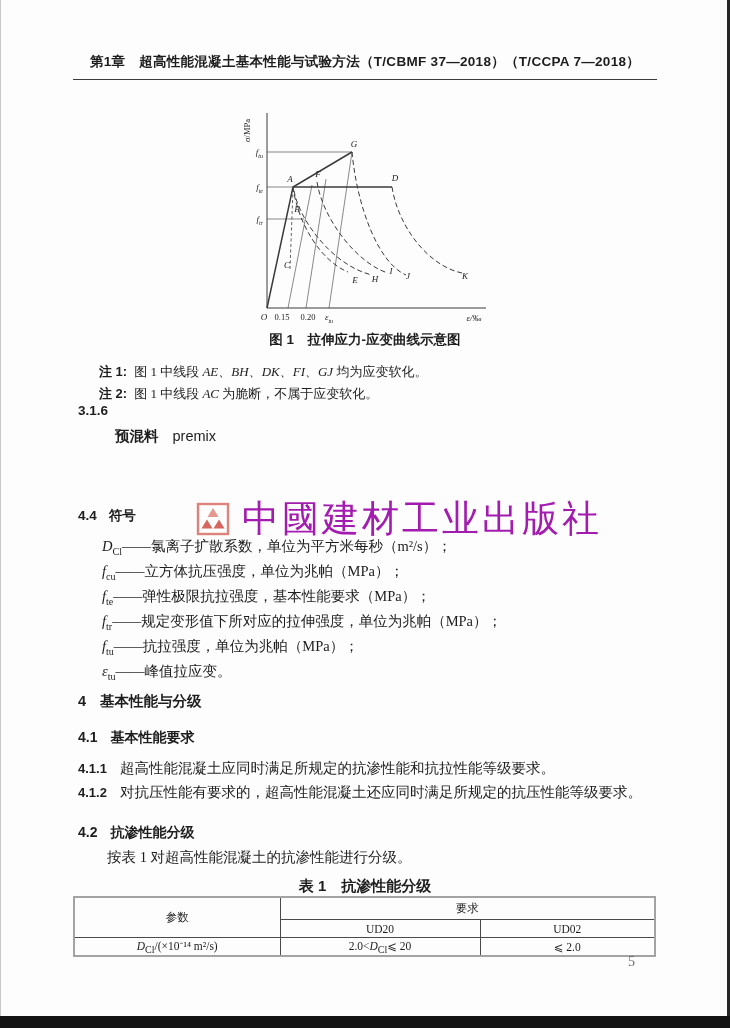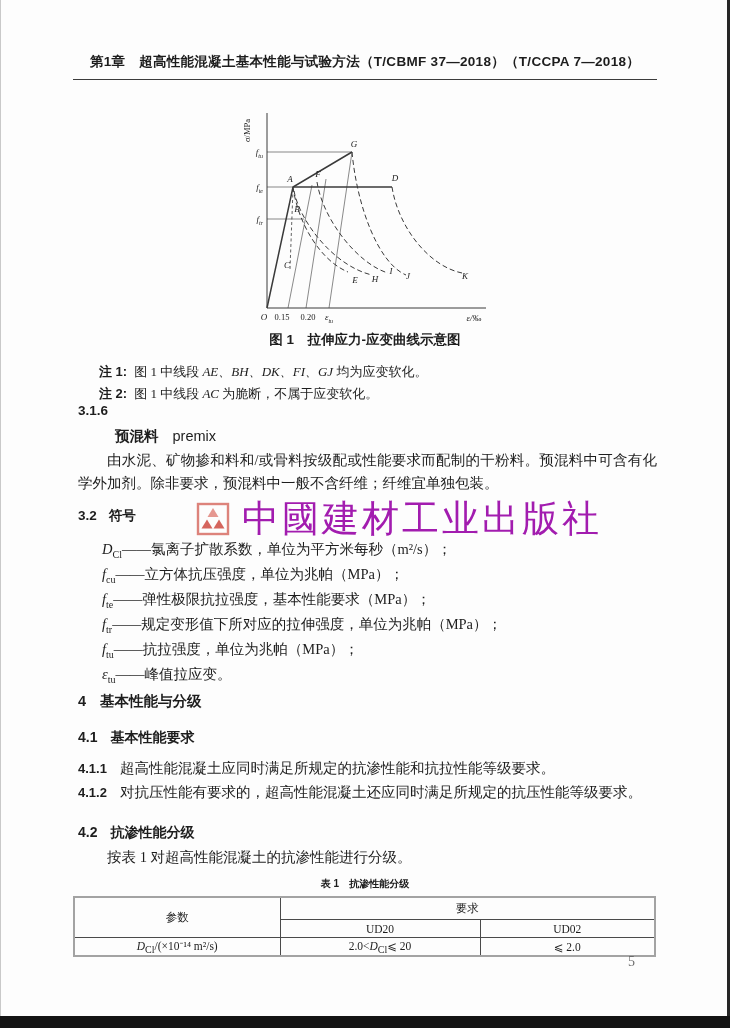--- a/index.html
+++ b/index.html
@@ -33,35 +33,35 @@
   .para{position:absolute;left:78px;top:449px;width:579px;font-size:14.5px;line-height:23px;
         text-indent:2em;text-align:justify;}
 
   .sec-32{position:absolute;left:78px;top:507px;z-index:2;}
   .sec-32 .sectitle{margin-left:12px;}
   .watermark{position:absolute;left:196px;top:494px;display:flex;align-items:center;z-index:1;}
   .wm-text{font-size:37px;color:#a21caf;letter-spacing:3px;margin-left:12px;
            font-family:"Liberation Serif",serif;}
 
   .symbols{position:absolute;left:102px;top:534px;font-size:14.5px;}
-  .sym-row{height:25px;line-height:31px;}
+  .sym-row{height:25px;line-height:24px;}
   .sym{font-style:italic;}
   .sym sub{font-size:10px;font-style:normal;}
 
   .sec-4{position:absolute;left:78px;top:692px;font-size:14.5px;}
   .sec-41{position:absolute;left:78px;top:729px;font-size:14px;}
   .clause{position:absolute;left:78px;font-size:14.5px;white-space:nowrap;}
   .clause .secnum{font-size:13px;margin-right:13px;}
   .c-411{top:759px;}
   .c-412{top:783px;}
   .sec-42{position:absolute;left:78px;top:814px;font-size:14px;margin-top:10px;}
   .intro{position:absolute;left:78px;top:848px;width:579px;font-size:14.5px;text-indent:2em;}
 
   .tbl-caption{position:absolute;top:877px;left:0;width:730px;text-align:center;
-               font-family:"Liberation Sans",sans-serif;font-weight:700;font-size:10px;}
+               font-family:"Liberation Sans",sans-serif;font-weight:700;font-size:15px;}
   table.t1{position:absolute;left:73px;top:896px;width:581px;border-collapse:collapse;
            font-size:11.5px;table-layout:fixed;}
   table.t1 td{border:1px solid #4a4a4a;text-align:center;padding:0;}
   table.t1{border:2px solid #a3a3a3;}
   .r1 td{height:21px;}
   .r2 td{height:17px;}
   .r3 td{height:15px;}
 
   .page-num{position:absolute;left:628px;top:954px;font-size:14px;color:#6b6b6b;}
 </style>
@@ -130,34 +130,33 @@
 
   <div class="notes">
     <div><span class="note-label">注 1:</span><span>图 1 中线段 </span><span class="ital">AE、BH、DK、FI、GJ</span><span> 均为应变软化。</span></div>
     <div><span class="note-label">注 2:</span><span>图 1 中线段 </span><span class="ital">AC</span><span> 为脆断，不属于应变软化。</span></div>
   </div>
 
   <div class="secnum sec-316">3.1.6</div>
   <div class="term-line">
     <span class="term-cn">预混料</span><span class="term-en">premix</span>
   </div>
-  <div class="para">由水泥、矿物掺和料和/或骨料按级配或性能要求而配制的干粉料。预混料中可含有化学外加剂。除非要求，预混料中一般不含纤维；纤维宜单独包装。</div>
 
   <div class="watermark">
     <svg width="34" height="34" viewBox="0 0 34 34">
       <rect x="2" y="2" width="30" height="30" fill="none" stroke="#dd837b" stroke-width="2.4"></rect>
       <polygon points="17,6 11.5,15 22.5,15" fill="#e59790"></polygon>
       <polygon points="11,17.5 5.5,26.5 16.5,26.5" fill="#d5655d"></polygon>
       <polygon points="23,17.5 17.5,26.5 28.5,26.5" fill="#d5655d"></polygon>
     </svg>
     <span class="wm-text">中國建材工业出版社</span>
   </div>
 
   <div class="secnum sec-32">
-    <span>3.2</span><span class="sectitle">符号</span>
+    <span>4.4</span><span class="sectitle">符号</span>
   </div>
 
   <div class="symbols">
     <div class="sym-row"><span class="sym"><span>D</span><sub>Cl</sub></span><span>——氯离子扩散系数，单位为平方米每秒（m²/s）；</span></div>
     <div class="sym-row"><span class="sym"><span>f</span><sub>cu</sub></span><span>——立方体抗压强度，单位为兆帕（MPa）；</span></div>
     <div class="sym-row"><span class="sym"><span>f</span><sub>te</sub></span><span>——弹性极限抗拉强度，基本性能要求（MPa）；</span></div>
     <div class="sym-row"><span class="sym"><span>f</span><sub>tr</sub></span><span>——规定变形值下所对应的拉伸强度，单位为兆帕（MPa）；</span></div>
     <div class="sym-row"><span class="sym"><span>f</span><sub>tu</sub></span><span>——抗拉强度，单位为兆帕（MPa）；</span></div>
     <div class="sym-row"><span class="sym"><span>ε</span><sub>tu</sub></span><span>——峰值拉应变。</span></div>
   </div>

